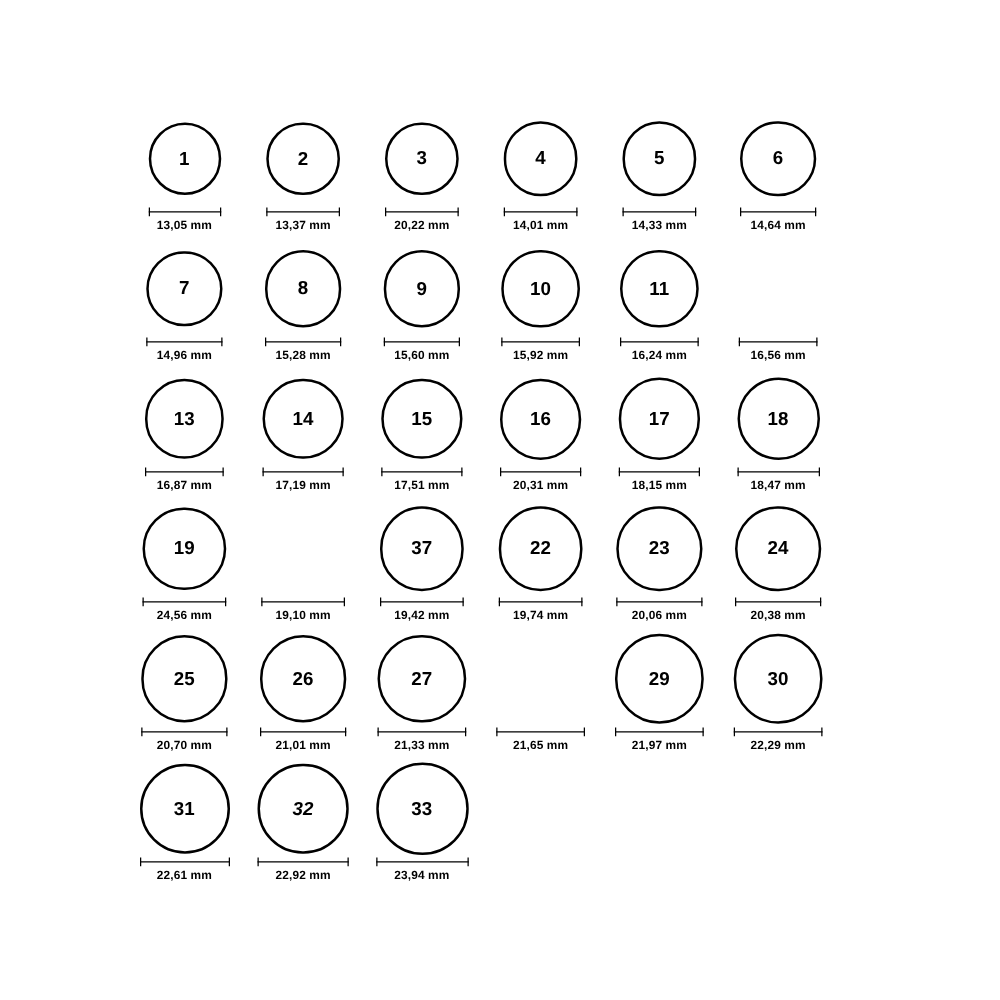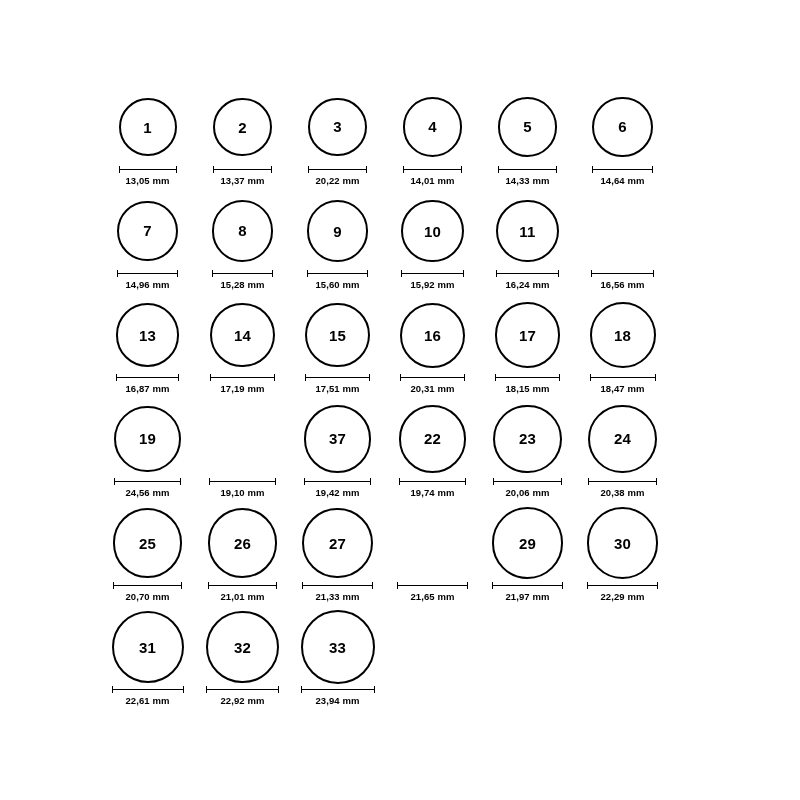--- a/index.html
+++ b/index.html
@@ -560,21 +560,21 @@
             <div class="dim-line" style="width: 72px;">
               <div class="bar"></div>
               <div class="tick-l"></div>
               <div class="tick-r"></div>
             </div>
             <div class="mm-label">22,61 mm</div>
           </div>
         </div>
         <div class="cell">
           <div class="circle-wrap">
-            <div class="circle" style="width: 72.5px; height: 72.5px;">
+            <div class="circle" style="width: 72.5px; height: 72.5px; font-style: italic;">
               <span>32</span>
             </div>
           </div>
           <div class="measure">
             <div class="dim-line" style="width: 72.5px;">
               <div class="bar"></div>
               <div class="tick-l"></div>
               <div class="tick-r"></div>
             </div>
             <div class="mm-label">22,92 mm</div>

